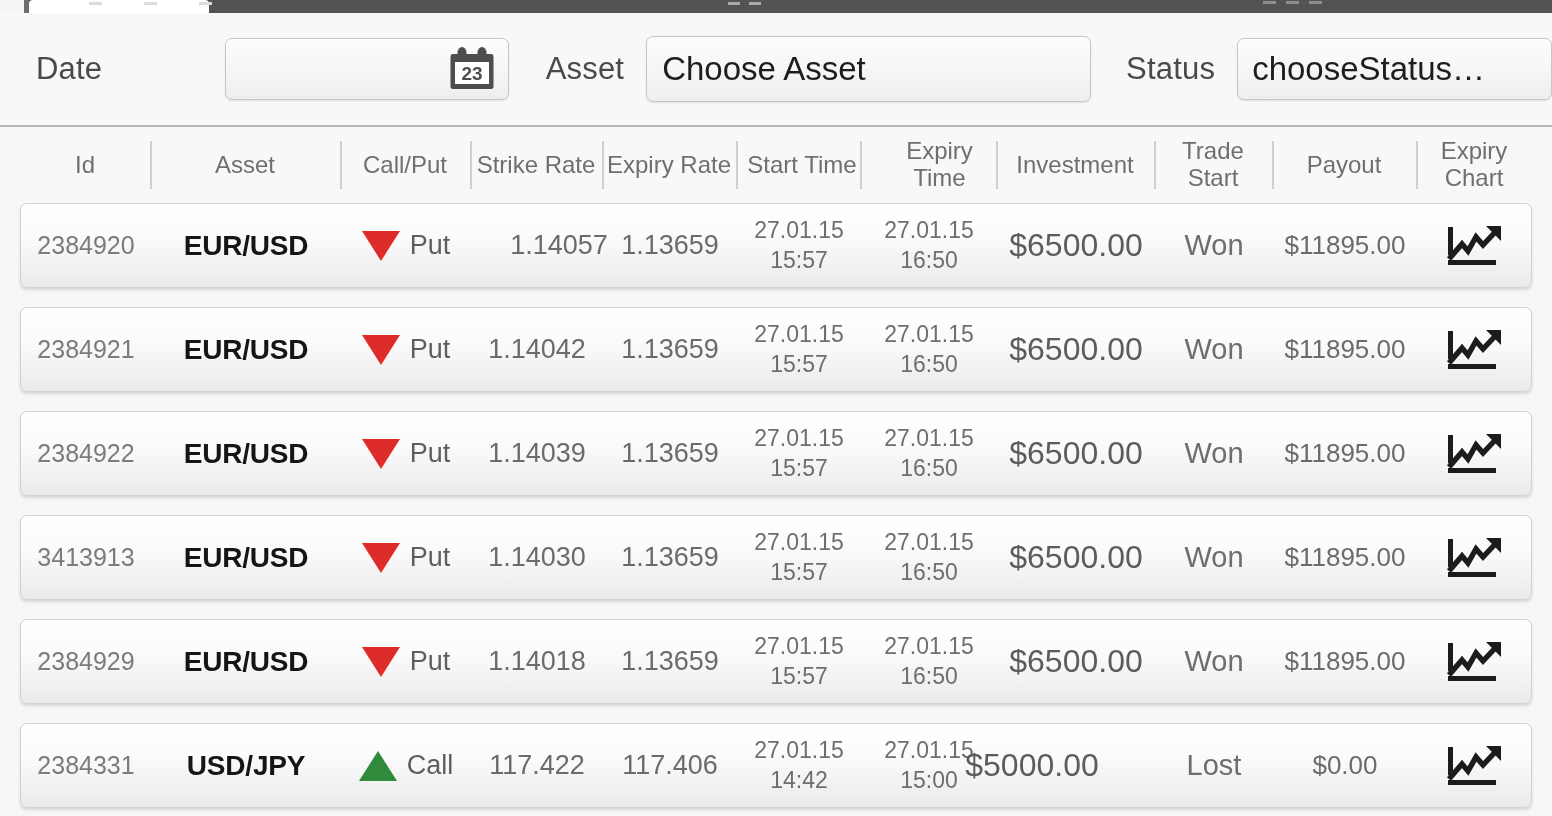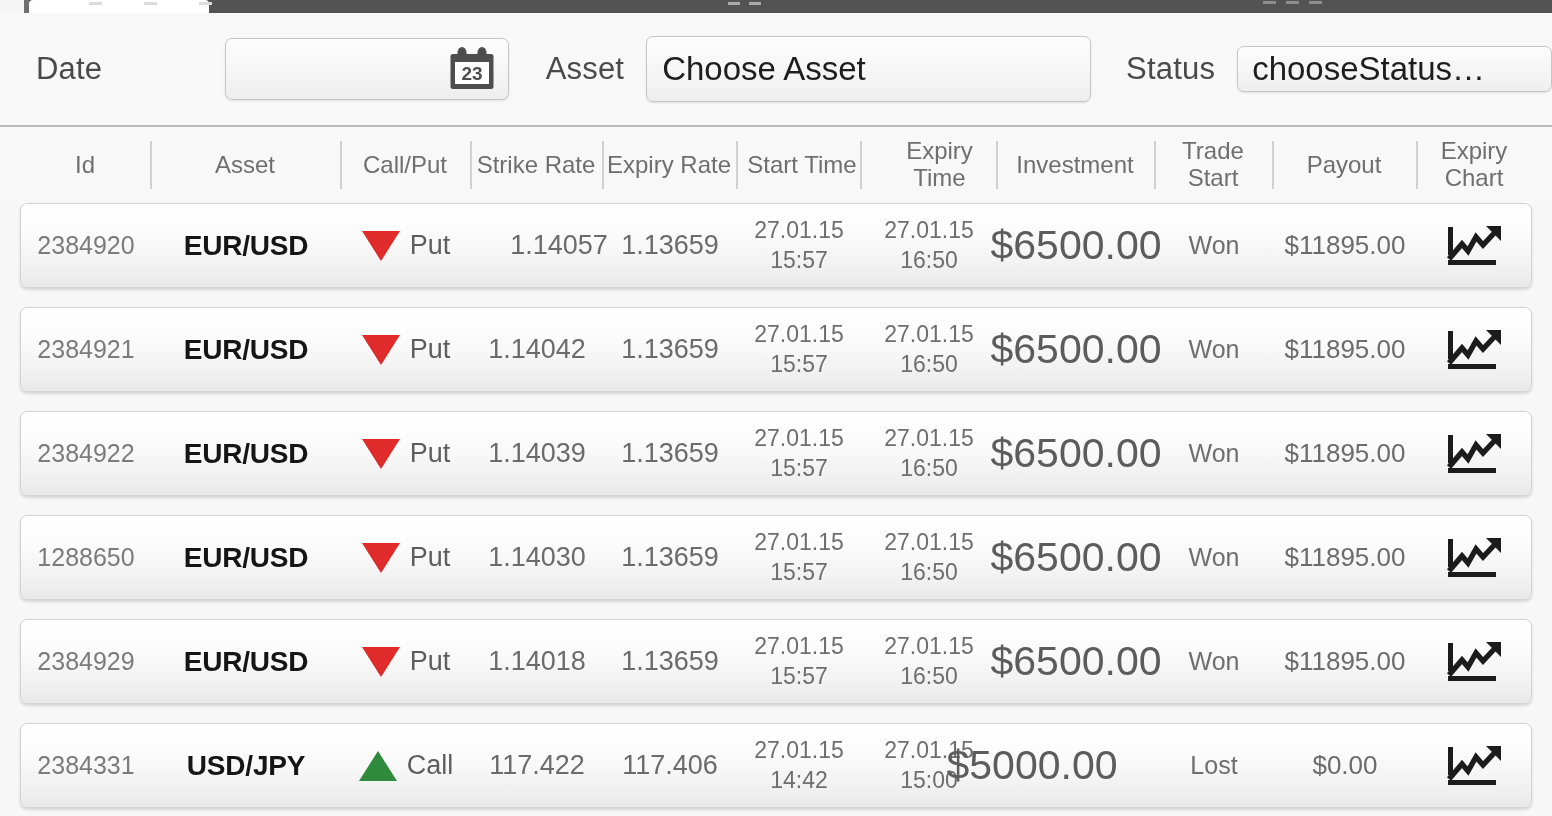--- a/index.html
+++ b/index.html
@@ -140,21 +140,21 @@
     font-size: 33px;
     color: #1d1d1d;
     white-space: nowrap;
     overflow: hidden;
   }
 
   .status-label { margin-left: 35px; }
   .status-field {
     margin-left: 22px;
     width: 338px;
-    height: 46px;
+    height: 62px;
     padding-left: 14px;
   }
 
   
   .table-head {
     position: absolute;
     left: 0; top: 125px;
     width: 1552px;
     height: 78px;
     background: #f8f8f8;
@@ -217,22 +217,22 @@
     justify-content: center;
     text-align: center;
     box-sizing: border-box;
   }
 
   .c-id      { color: #7b7b7b; font-size: 25px; }
   .c-asset   { color: #151515; font-size: 28px; font-weight: bold; letter-spacing: -0.2px; }
   .c-dir     { color: #5e5e5e; font-size: 27px; gap: 10px; }
   .c-rate    { color: #6b6b6b; font-size: 27px; }
   .c-time    { color: #6e6e6e; font-size: 23px; line-height: 1.28; flex-direction: column; }
-  .c-invest  { color: #5c5c5c; font-size: 41px; }
-  .c-result  { color: #6e6e6e; font-size: 25px; }
+  .c-invest  { color: #5c5c5c; font-size: 32px; }
+  .c-result  { color: #6e6e6e; font-size: 29px; }
   .c-payout  { color: #6b6b6b; font-size: 26px; }
   .c-chart   { }
 
   .tri {
     width: 0; height: 0;
     flex: 0 0 auto;
   }
   .tri-down {
     border-left: 19px solid transparent;
     border-right: 19px solid transparent;
@@ -462,21 +462,21 @@
               <rect x="4" y="37" width="48" height="5" fill="#1c1c1c"></rect>
               <path d="M5 36 L18 21 L24 28 L32 14 L39 22 L55 5" stroke="#1c1c1c" stroke-width="5.4" fill="none" stroke-linejoin="miter"></path>
               <path d="M42 3 L57 3 L57 18 Z" fill="#1c1c1c"></path>
             </svg>
           </span>
         </div>
       </div>
       <div class="row-gap"></div>
       <div class="trade-row">
         <div class="cell c-id" style="left: 0px; width: 130px;">
-          <span>1288650</span>
+          <span>3413913</span>
         </div>
         <div class="cell c-asset" style="left: 130px; width: 190px;">
           <span>EUR/USD</span>
         </div>
         <div class="cell c-dir" style="left: 320px; width: 130px;">
           <span class="tri tri-down"></span>
           <span>Put</span>
         </div>
         <div class="cell c-rate" style="left: 450px; width: 132px;">
           <span>1.14030</span>

